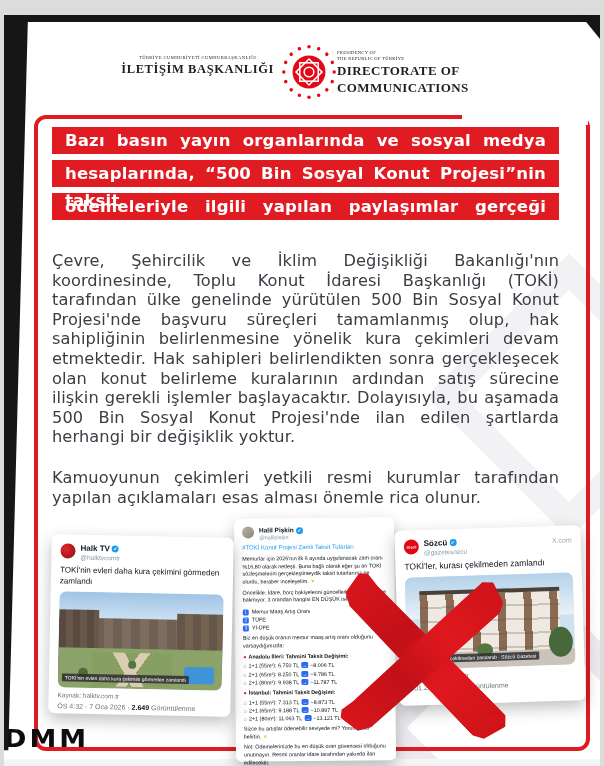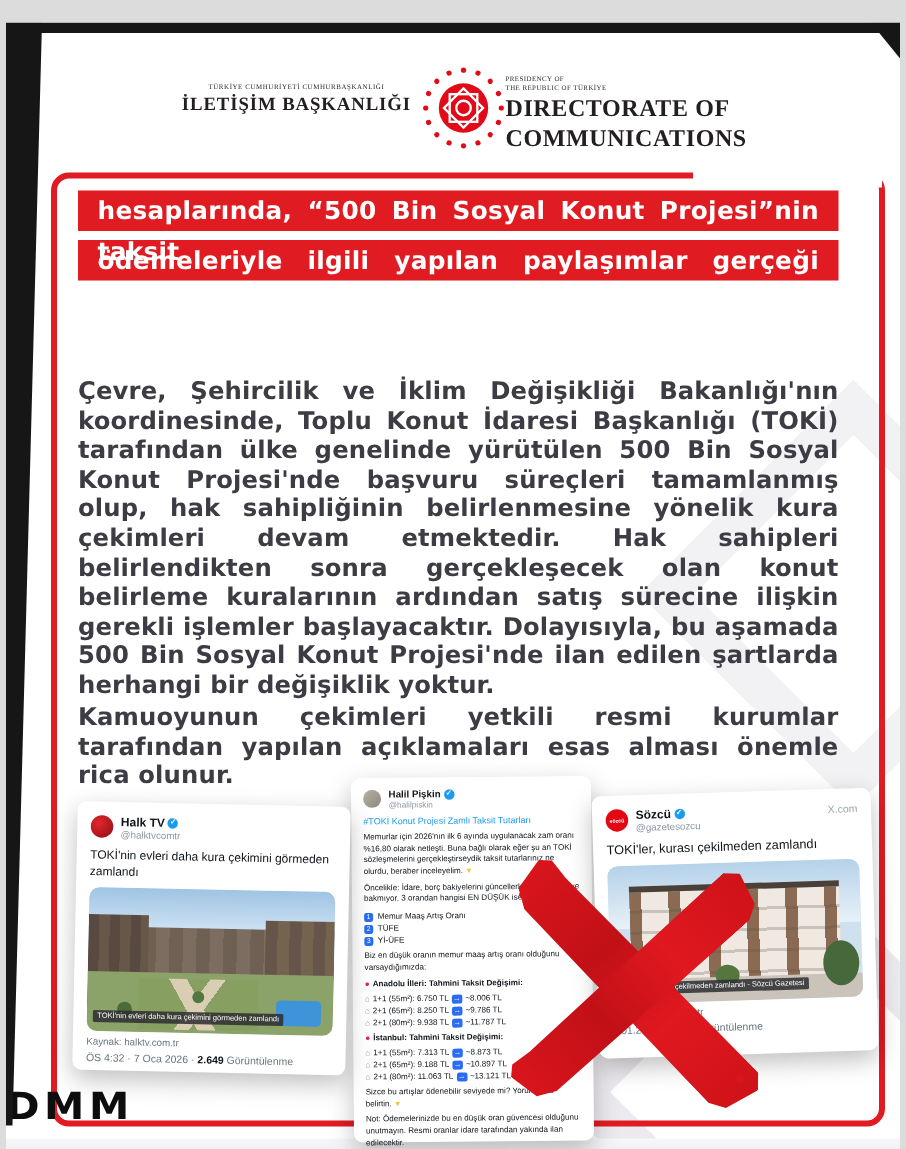--- a/index.html
+++ b/index.html
@@ -20,21 +20,21 @@
   .edge-tr{position:absolute;right:0;top:0;width:30px;height:24px;background:#161616;
     clip-path:polygon(35% 0,100% 0,100% 100%);z-index:40;}
 
   
   .header{position:absolute;left:0;top:7px;width:604px;height:92px;background:#fff;z-index:5;}
   .logo-left{position:absolute;right:334px;top:33px;text-align:center;font-family:"Liberation Serif",serif;color:#231f20;white-space:nowrap;}
   .logo-left .tiny{font-size:4.6px;letter-spacing:.4px;}
   .logo-left .big{font-size:12.5px;font-weight:bold;letter-spacing:.6px;margin-top:2px;}
   .logo-right{position:absolute;left:333px;top:28px;font-family:"Liberation Serif",serif;color:#231f20;white-space:nowrap;}
   .logo-right .tiny{font-size:4.6px;letter-spacing:.3px;line-height:1.35;}
-  .logo-right .big{font-size:16px;font-weight:bold;letter-spacing:.4px;line-height:1.1;margin-top:2px;}
+  .logo-right .big{font-size:13px;font-weight:bold;letter-spacing:.4px;line-height:1.1;margin-top:2px;}
   .emblem{position:absolute;left:274px;top:19px;width:62px;height:62px;}
 
   
   .frame{position:absolute;left:30px;top:100px;width:548px;height:628px;
     border:4px solid var(--red);border-radius:12px;z-index:2;}
   .frame-gap{position:absolute;background:#fff;z-index:3;}
   .gap-topright{left:458px;top:95px;width:126px;height:15px;}
   .gap-bottom{left:236px;top:721px;width:140px;height:16px;}
 
   
@@ -47,21 +47,21 @@
 
   
   .headline{position:absolute;left:48px;top:112px;width:507px;z-index:6;}
   .hl-bar{background:var(--red);color:#fff;font-weight:bold;font-size:16.5px;
     line-height:27px;height:27px;padding:0 13px;margin-bottom:6px;letter-spacing:.2px;box-sizing:border-box;}
   .hl-full{width:100%;text-align:justify;text-align-last:justify;}
   .hl-last{display:inline-block;}
 
   
   .para{position:absolute;left:48px;width:507px;color:var(--dark);
-    font-size:16.2px;line-height:19.6px;text-align:justify;z-index:6;letter-spacing:.1px;font-weight:bold;}
+    font-size:16.2px;line-height:19.6px;text-align:justify;z-index:6;letter-spacing:.1px;}
   .para1{top:236px;}
   .para2{top:453px;}
 
   
   .card{position:absolute;background:#fff;border-radius:6px;
     box-shadow:0 6px 16px rgba(0,0,0,.25);font-family:"Liberation Sans",sans-serif;
     color:#0f1419;z-index:10;box-sizing:border-box;}
   .card-left{left:46px;top:521px;width:182px;height:179px;padding:9px;transform:rotate(1.2deg);}
   .card-mid{left:231px;top:503px;width:160px;height:243px;padding:8px;transform:rotate(-0.5deg);z-index:9;}
   .card-right{left:393px;top:513px;width:186px;height:175px;padding:9px;transform:rotate(-1.8deg);}
@@ -168,20 +168,21 @@
   </div>
 
   <div class="wm wm1"></div>
   <div class="wm wm2"></div>
 
   <div class="frame"></div>
   <div class="frame-gap gap-topright"></div>
   <div class="frame-gap gap-bottom"></div>
 
   <div class="headline">
+    <div class="hl-bar hl-full">Bazı basın yayın organlarında ve sosyal medya</div>
     <div class="hl-bar hl-full">hesaplarında, “500 Bin Sosyal Konut Projesi”nin taksit</div>
     <div class="hl-bar hl-full">ödemeleriyle ilgili yapılan paylaşımlar gerçeği</div>
   </div>
 
   <div class="para para1">Çevre, Şehircilik ve İklim Değişikliği Bakanlığı'nın koordinesinde, Toplu Konut İdaresi Başkanlığı (TOKİ) tarafından ülke genelinde yürütülen 500 Bin Sosyal Konut Projesi'nde başvuru süreçleri tamamlanmış olup, hak sahipliğinin belirlenmesine yönelik kura çekimleri devam etmektedir. Hak sahipleri belirlendikten sonra gerçekleşecek olan konut belirleme kuralarının ardından satış sürecine ilişkin gerekli işlemler başlayacaktır. Dolayısıyla, bu aşamada 500 Bin Sosyal Konut Projesi'nde ilan edilen şartlarda herhangi bir değişiklik yoktur.</div>
   <div class="para para2">Kamuoyunun çekimleri yetkili resmi kurumlar tarafından yapılan açıklamaları esas alması önemle rica olunur.</div>
 
   <div class="gray-band"></div>
 
   <div class="card card-left">

